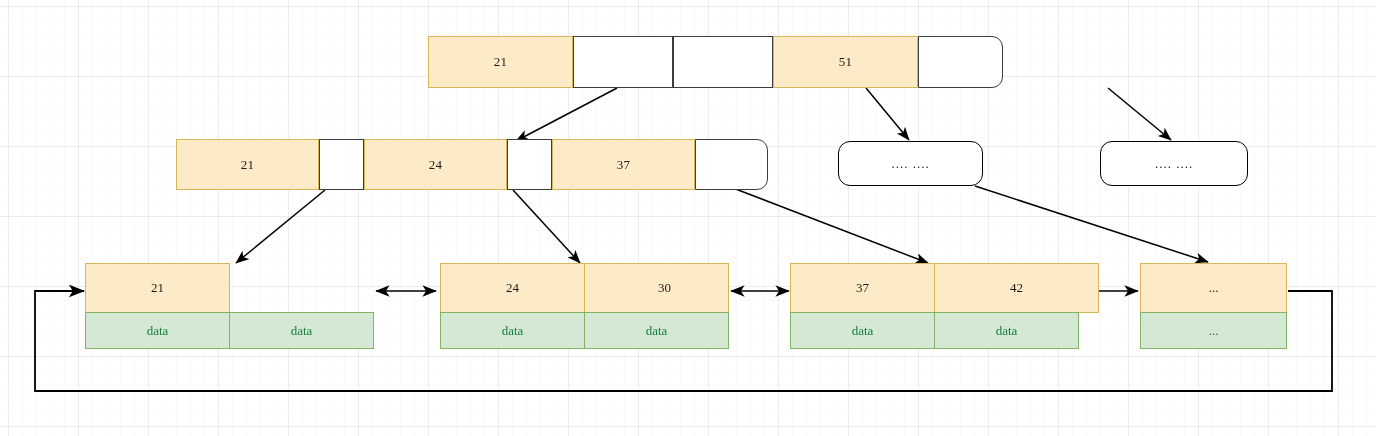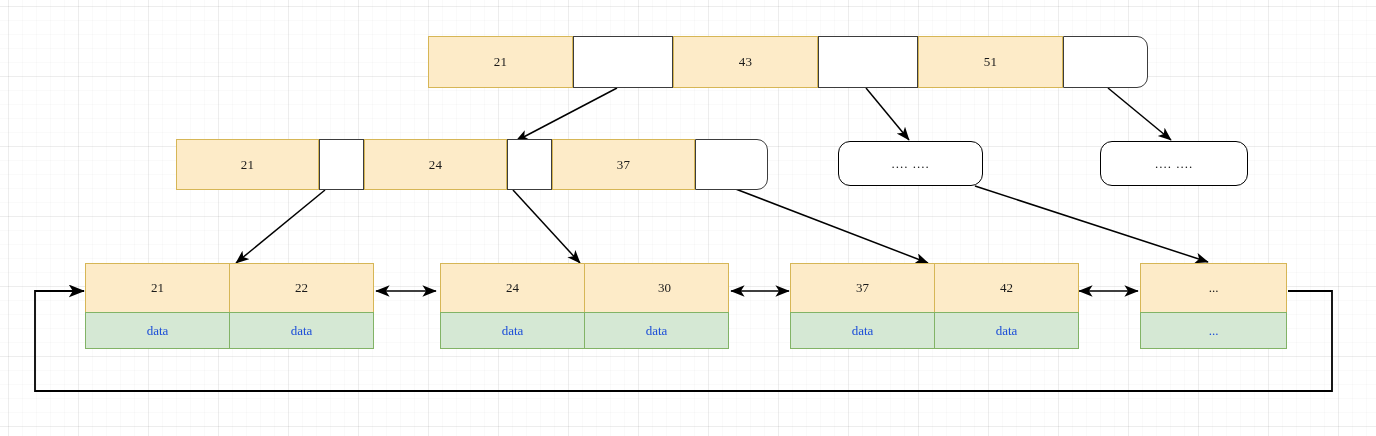--- a/index.html
+++ b/index.html
@@ -83,21 +83,21 @@
     color: #1a1a1a;
   }
   .leaf-data {
     box-sizing: border-box;
     background: #d5e8d4;
     border: 1px solid #82b366;
     display: flex;
     align-items: center;
     justify-content: center;
     font-size: 13px;
-    color: #1d4ed8;
+    color: #15803d;
   }
 
   
   .dots-node {
     position: absolute;
     box-sizing: border-box;
     background: #ffffff;
     border: 1.6px solid #000000;
     border-radius: 12px;
     display: flex;
@@ -140,21 +140,20 @@
     <line x1="376" y1="291" x2="436" y2="291" stroke="#000000" stroke-width="1.6" marker-start="url(#ah-start)" marker-end="url(#ah)"></line>
     <line x1="731" y1="291" x2="789" y2="291" stroke="#000000" stroke-width="1.6" marker-start="url(#ah-start)" marker-end="url(#ah)"></line>
     <line x1="1079" y1="291" x2="1138" y2="291" stroke="#000000" stroke-width="1.6" marker-start="url(#ah-start)" marker-end="url(#ah)"></line>
 
     <path d="M1288,291 L1332,291 L1332,391 L35,391 L35,291 L84,291" stroke="#000000" stroke-width="1.8" fill="none" marker-end="url(#ah)"></path>
   </svg>
 
   <div class="node" style="left:428px; top:36px; height:52px;">
     <div class="cell key-cell" style="width:145px; height:52px;">21</div>
     <div class="cell ptr-cell" style="width:100px; height:52px;"></div>
-    <div class="cell key-cell" style="width:145px; height:52px;">43</div>
     <div class="cell ptr-cell" style="width:100px; height:52px;"></div>
     <div class="cell key-cell" style="width:145px; height:52px;">51</div>
     <div class="cell ptr-cell round-right" style="width:85px; height:52px;"></div>
   </div>
 
   <div class="node" style="left:176px; top:139px; height:51px;">
     <div class="cell key-cell" style="width:143px; height:51px;">21</div>
     <div class="cell ptr-cell" style="width:45px; height:51px;"></div>
     <div class="cell key-cell" style="width:143px; height:51px;">24</div>
     <div class="cell ptr-cell" style="width:45px; height:51px;"></div>
@@ -162,21 +161,20 @@
     <div class="cell ptr-cell round-right" style="width:73px; height:51px;"></div>
   </div>
 
   <div class="dots-node" style="left:838px; top:141px; width:145px; height:45px;">.... ....</div>
 
   <div class="dots-node" style="left:1100px; top:141px; width:148px; height:45px;">.... ....</div>
 
   <div class="leaf" style="left:85px; top:263px;">
     <div class="leaf-row">
       <div class="leaf-key" style="width:145px; height:50px;">21</div>
-      <div class="leaf-key" style="width:145px; height:50px; margin-left:-1px;">22</div>
     </div>
     <div class="leaf-row" style="margin-top:-1px;">
       <div class="leaf-data" style="width:145px; height:37px;">data</div>
       <div class="leaf-data" style="width:145px; height:37px; margin-left:-1px;">data</div>
     </div>
   </div>
 
   <div class="leaf" style="left:440px; top:263px;">
     <div class="leaf-row">
       <div class="leaf-key" style="width:145px; height:50px;">24</div>
@@ -184,21 +182,21 @@
     </div>
     <div class="leaf-row" style="margin-top:-1px;">
       <div class="leaf-data" style="width:145px; height:37px;">data</div>
       <div class="leaf-data" style="width:145px; height:37px; margin-left:-1px;">data</div>
     </div>
   </div>
 
   <div class="leaf" style="left:790px; top:263px;">
     <div class="leaf-row">
       <div class="leaf-key" style="width:145px; height:50px;">37</div>
-      <div class="leaf-key" style="width:145px; height:50px; margin-left:-1px;">42</div>
+      <div class="leaf-key" style="width:165px; height:50px; margin-left:-1px;">42</div>
     </div>
     <div class="leaf-row" style="margin-top:-1px;">
       <div class="leaf-data" style="width:145px; height:37px;">data</div>
       <div class="leaf-data" style="width:145px; height:37px; margin-left:-1px;">data</div>
     </div>
   </div>
 
   <div class="leaf" style="left:1140px; top:263px;">
     <div class="leaf-row">
       <div class="leaf-key" style="width:147px; height:50px;">...</div>

